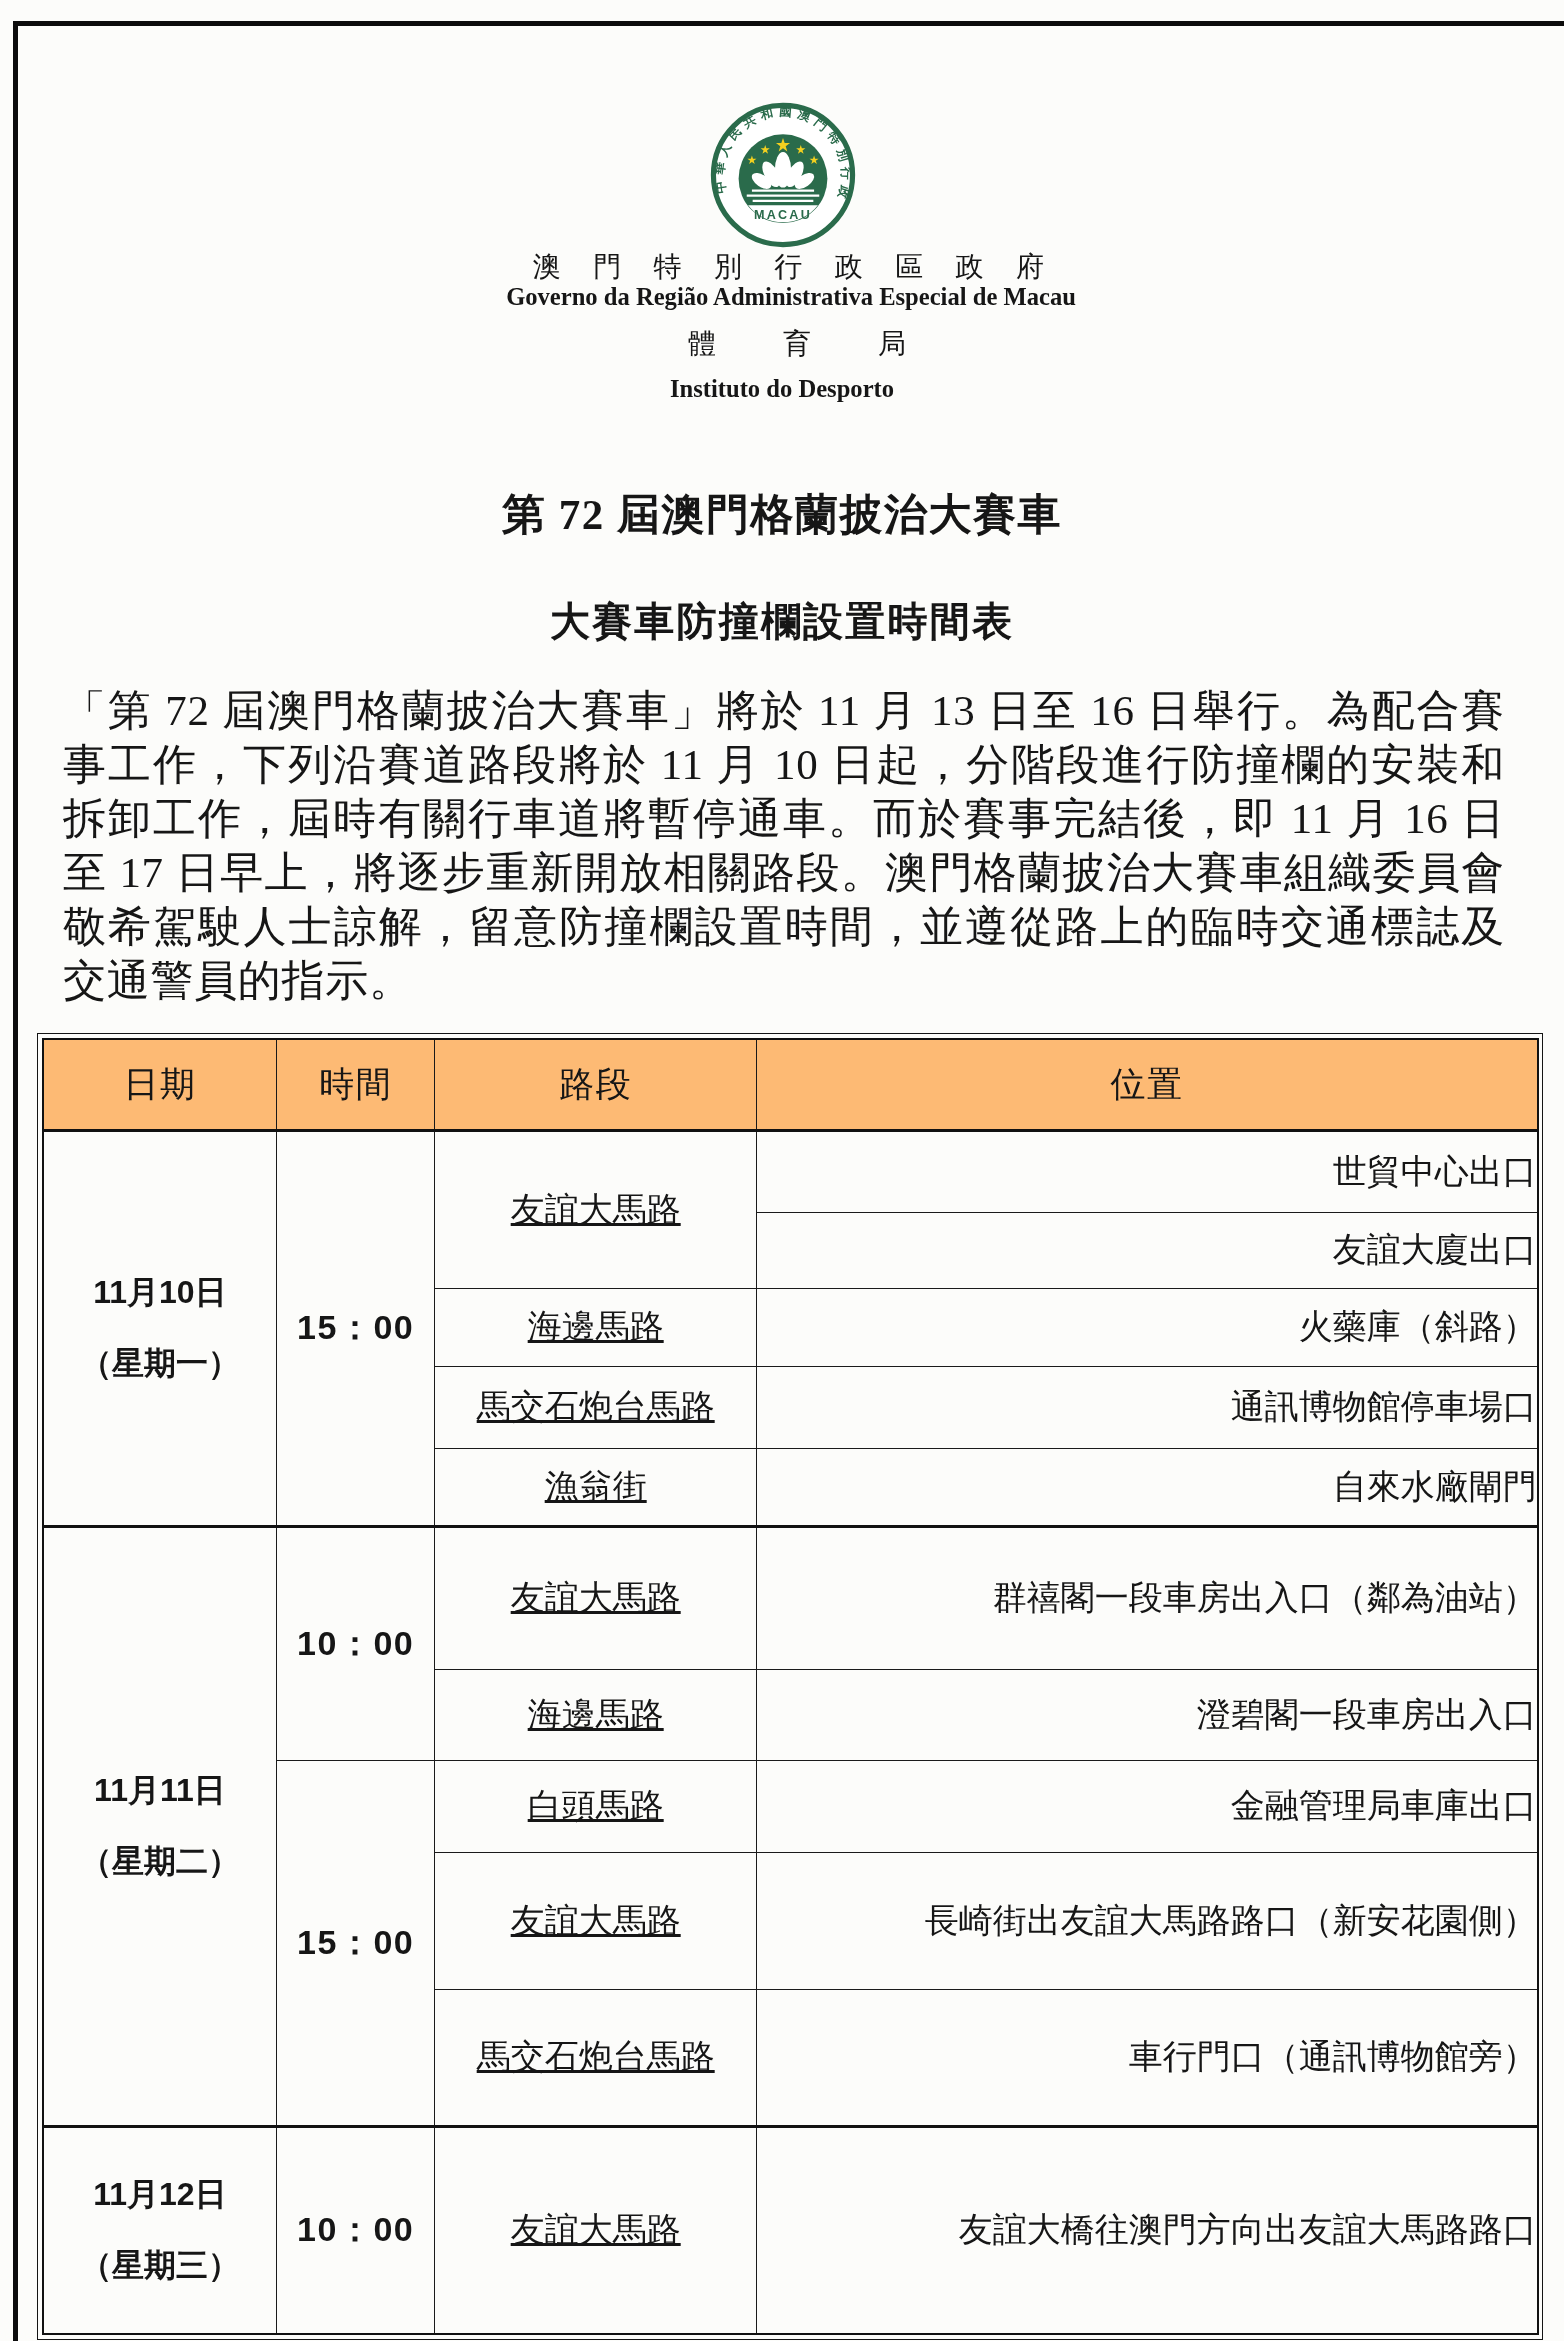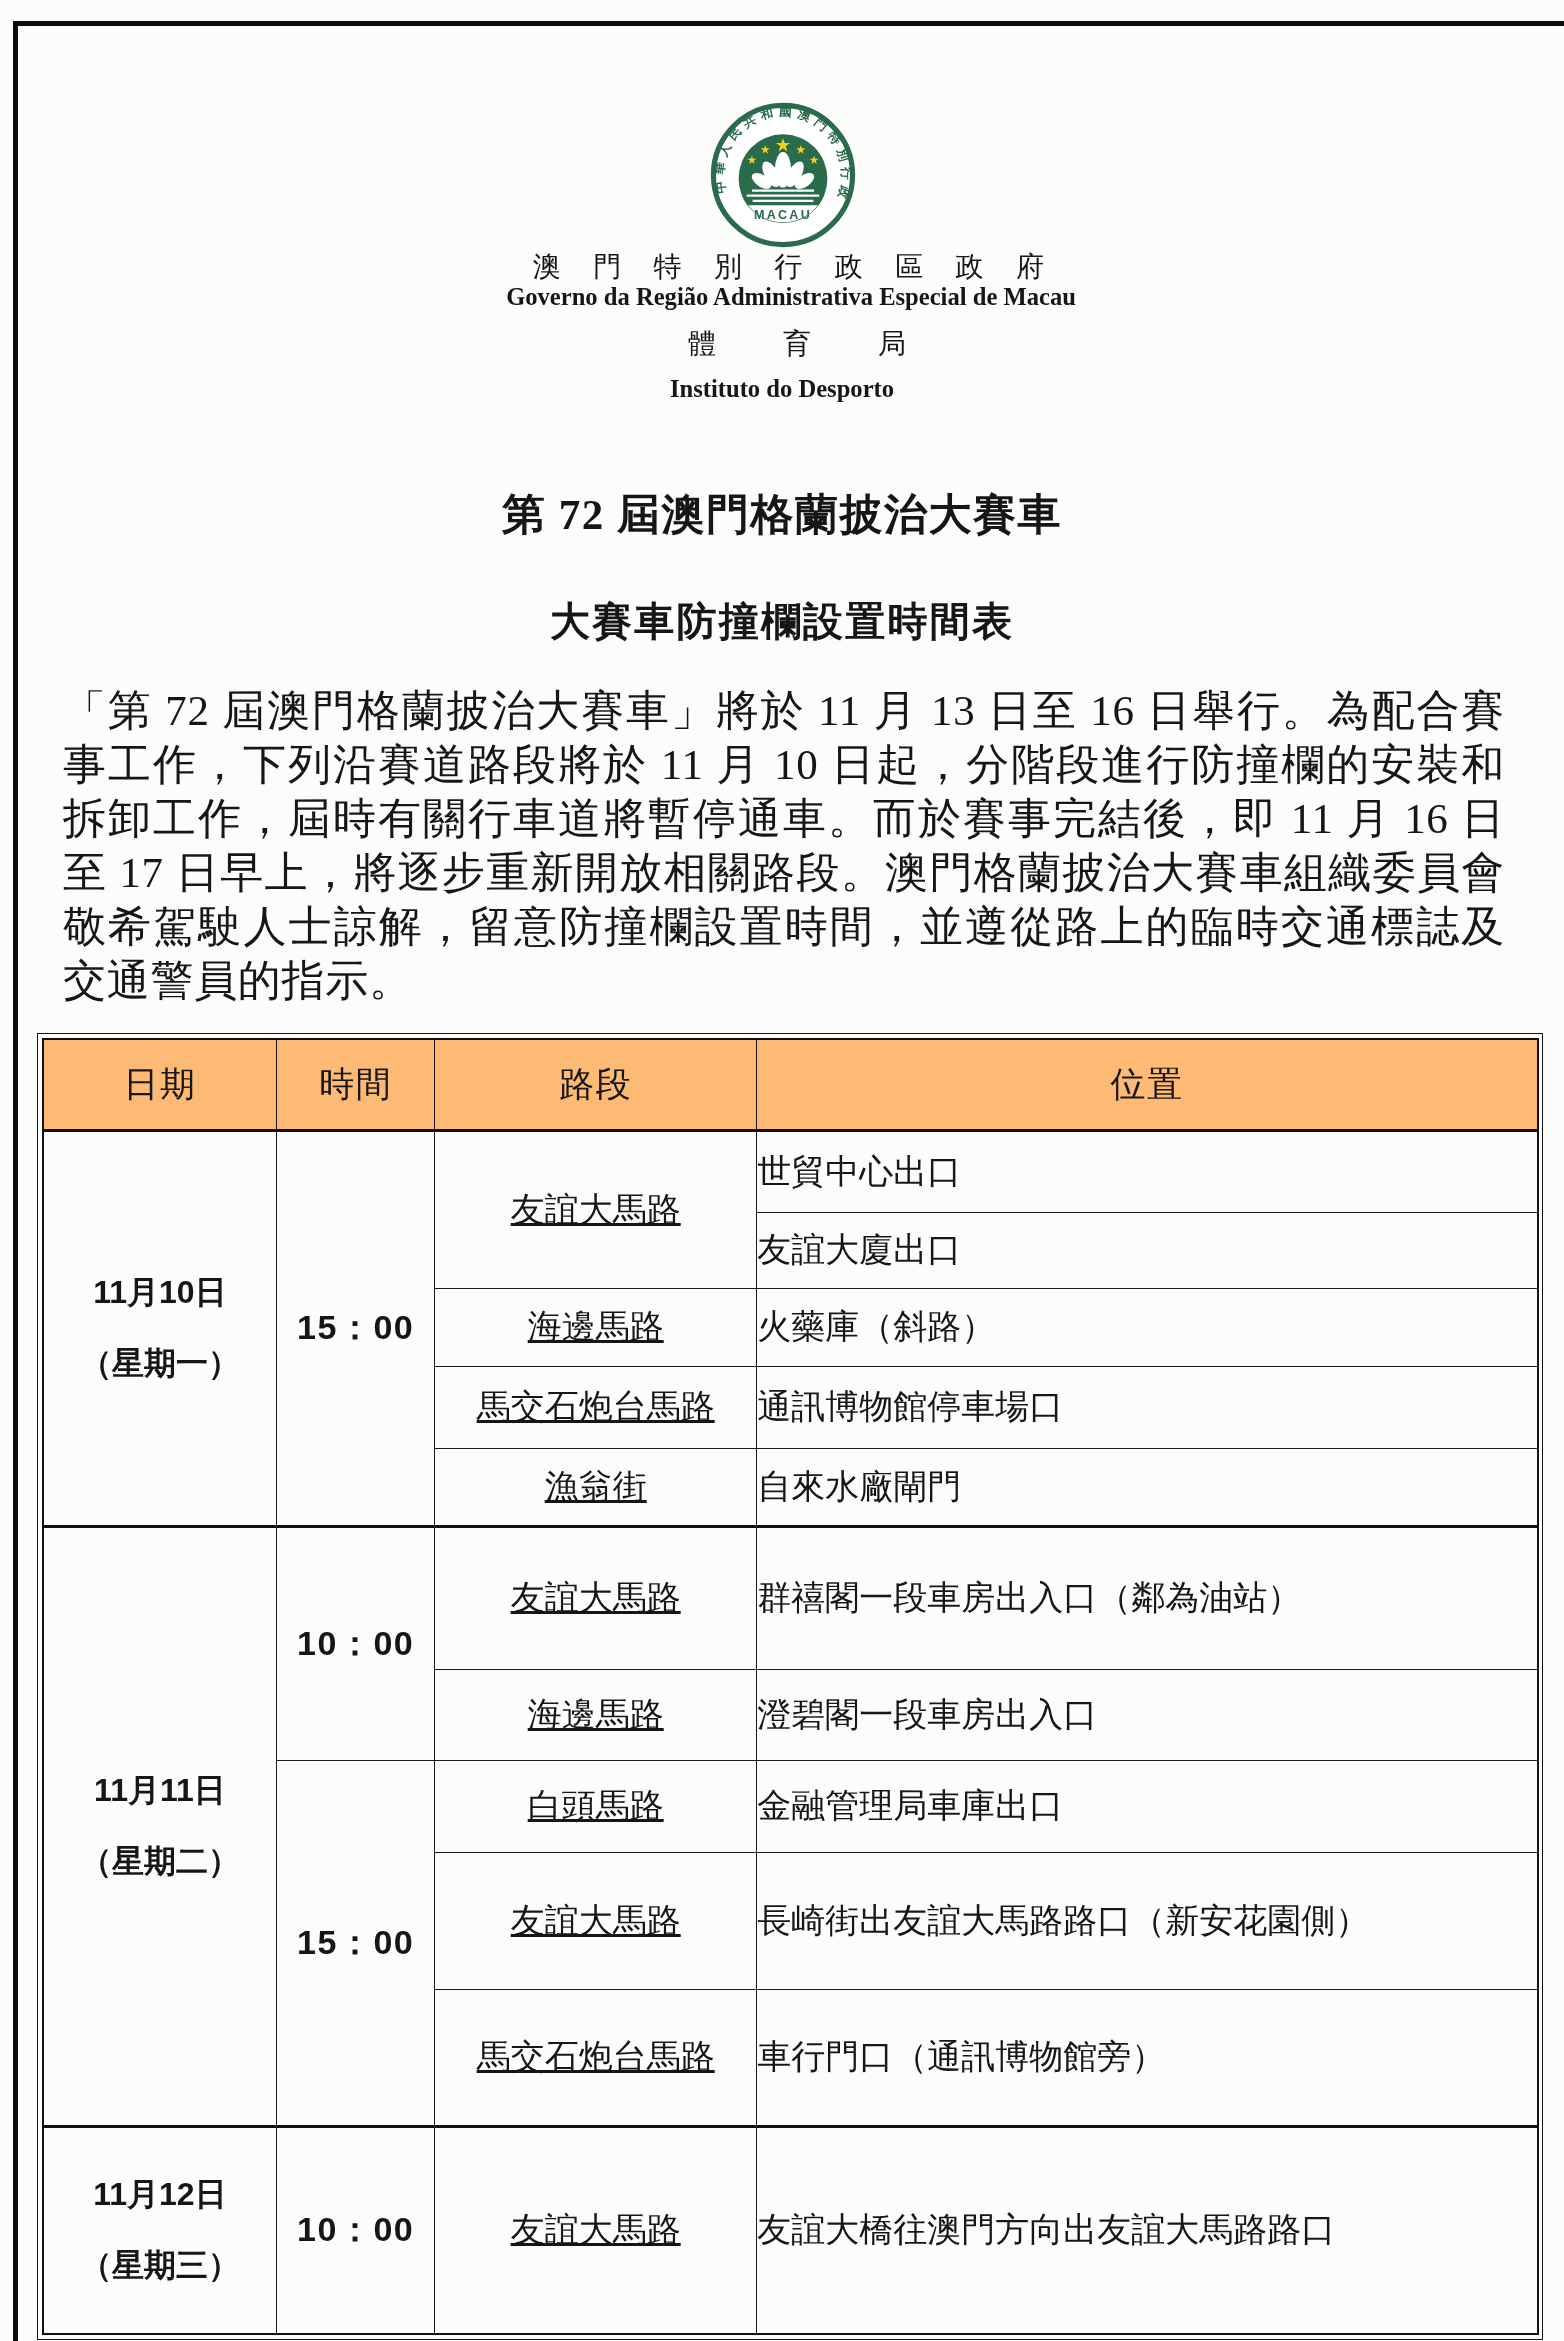--- a/index.html
+++ b/index.html
@@ -63,21 +63,21 @@
     text-align:center;
     font-family:"Liberation Sans","DejaVu Sans",sans-serif;
     font-weight:bold;font-size:32px;line-height:71px;
   }
   td.timec{
     text-align:center;
     font-family:"Liberation Sans","DejaVu Sans",sans-serif;
     font-weight:bold;font-size:34px;letter-spacing:1.5px;
   }
   td.roadc{padding-left:22.4px;text-align:center;text-decoration:underline;}
-  td.locc{padding-left:21px;text-align:left;}
+  td.locc{padding-left:21px;text-align:right;}
   tr.sep > td{border-top:3.7px solid #111;}
 </style>
 </head>
 <body>
 
 <div class="page-frame"></div>
 
 <svg class="emblem" viewBox="0 0 200 200">
   <circle cx="100" cy="100" r="94" fill="#ffffff" stroke="#2a6b4b" stroke-width="7"></circle>
   <defs>

